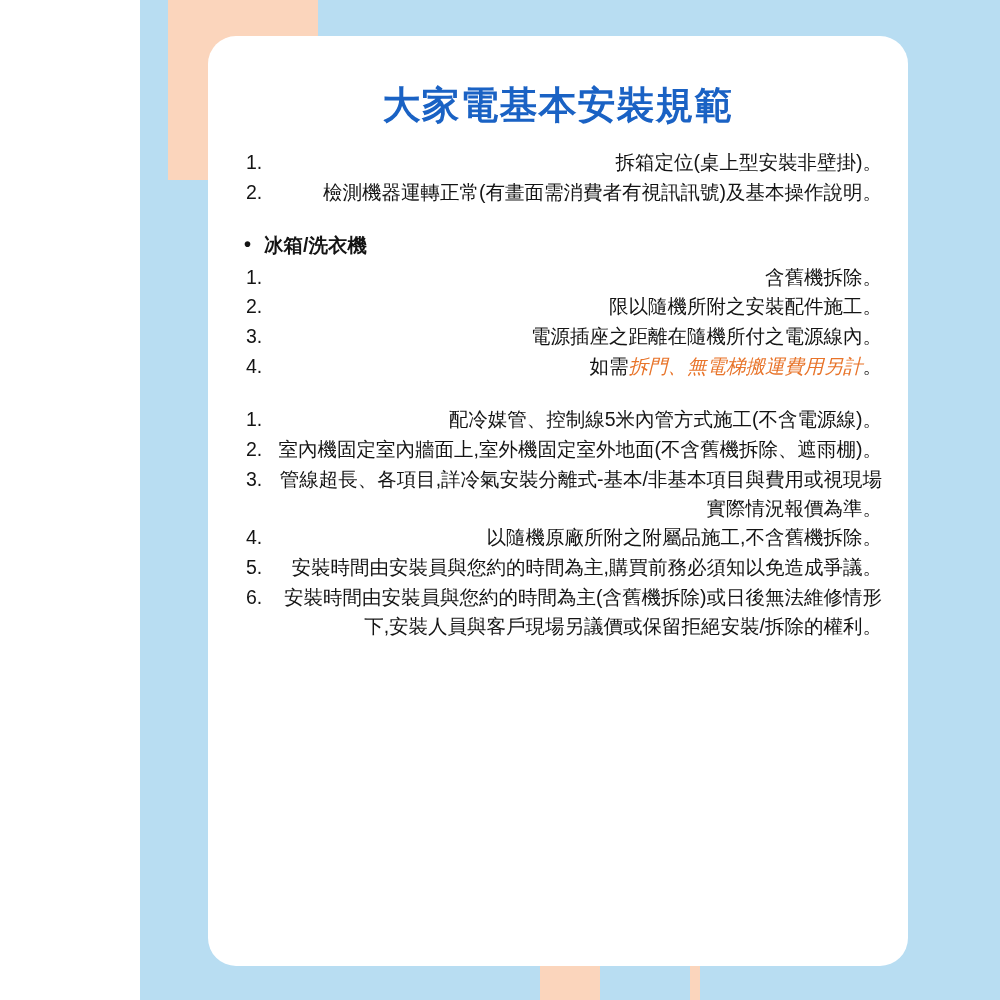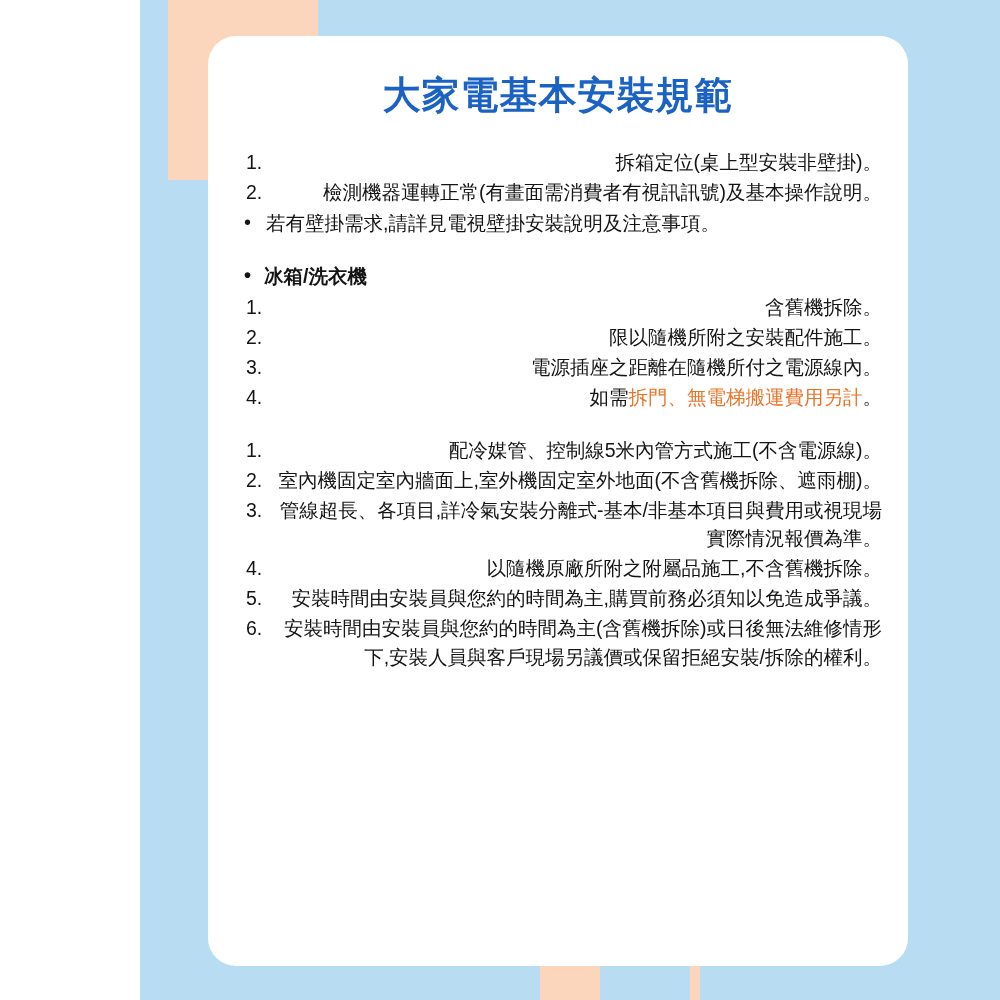--- a/index.html
+++ b/index.html
@@ -81,21 +81,21 @@
     width: 700px;
     height: 930px;
     background: #ffffff;
     border-radius: 28px;
   }
 
   .title {
     position: absolute;
     left: 0;
     right: 0;
-    top: 34px;
+    top: 44px;
     text-align: center;
     font-size: 38px;
     font-weight: bold;
     color: #1a62c4;
     letter-spacing: 1px;
   }
 
   .content {
     position: absolute;
     left: 38px;
@@ -155,20 +155,21 @@
   .bullet-line::before {
     content: "\2022";
     position: absolute;
     left: -20px;
     top: -1px;
     font-size: 20px;
   }
 
   .orange {
     color: #e8742a;
+    font-style: italic;
   }
 </style>
 </head>
 <body>
 
 <div class="poster">
 
   <div class="bg-blue"></div>
 
   <div class="deco deco-top"></div>
@@ -181,21 +182,20 @@
 
     <div class="title">大家電基本安裝規範</div>
 
     <div class="content">
 
       <div class="section gap-l">
         <ol class="num">
           <li>拆箱定位(桌上型安裝非壁掛)。</li>
           <li>檢測機器運轉正常(有畫面需消費者有視訊訊號)及基本操作說明。</li>
         </ol>
-        <div class="bullet-line">若有壁掛需求,請詳見電視壁掛安裝說明及注意事項。</div>
       </div>
 
       <div class="section gap-l">
         <div class="sec-head">冰箱/洗衣機</div>
         <ol class="num">
           <li>含舊機拆除。</li>
           <li>限以隨機所附之安裝配件施工。</li>
           <li>電源插座之距離在隨機所付之電源線內。</li>
           <li><span>如需</span><span class="orange">拆門、無電梯搬運費用另計</span><span>。</span></li>
         </ol>

